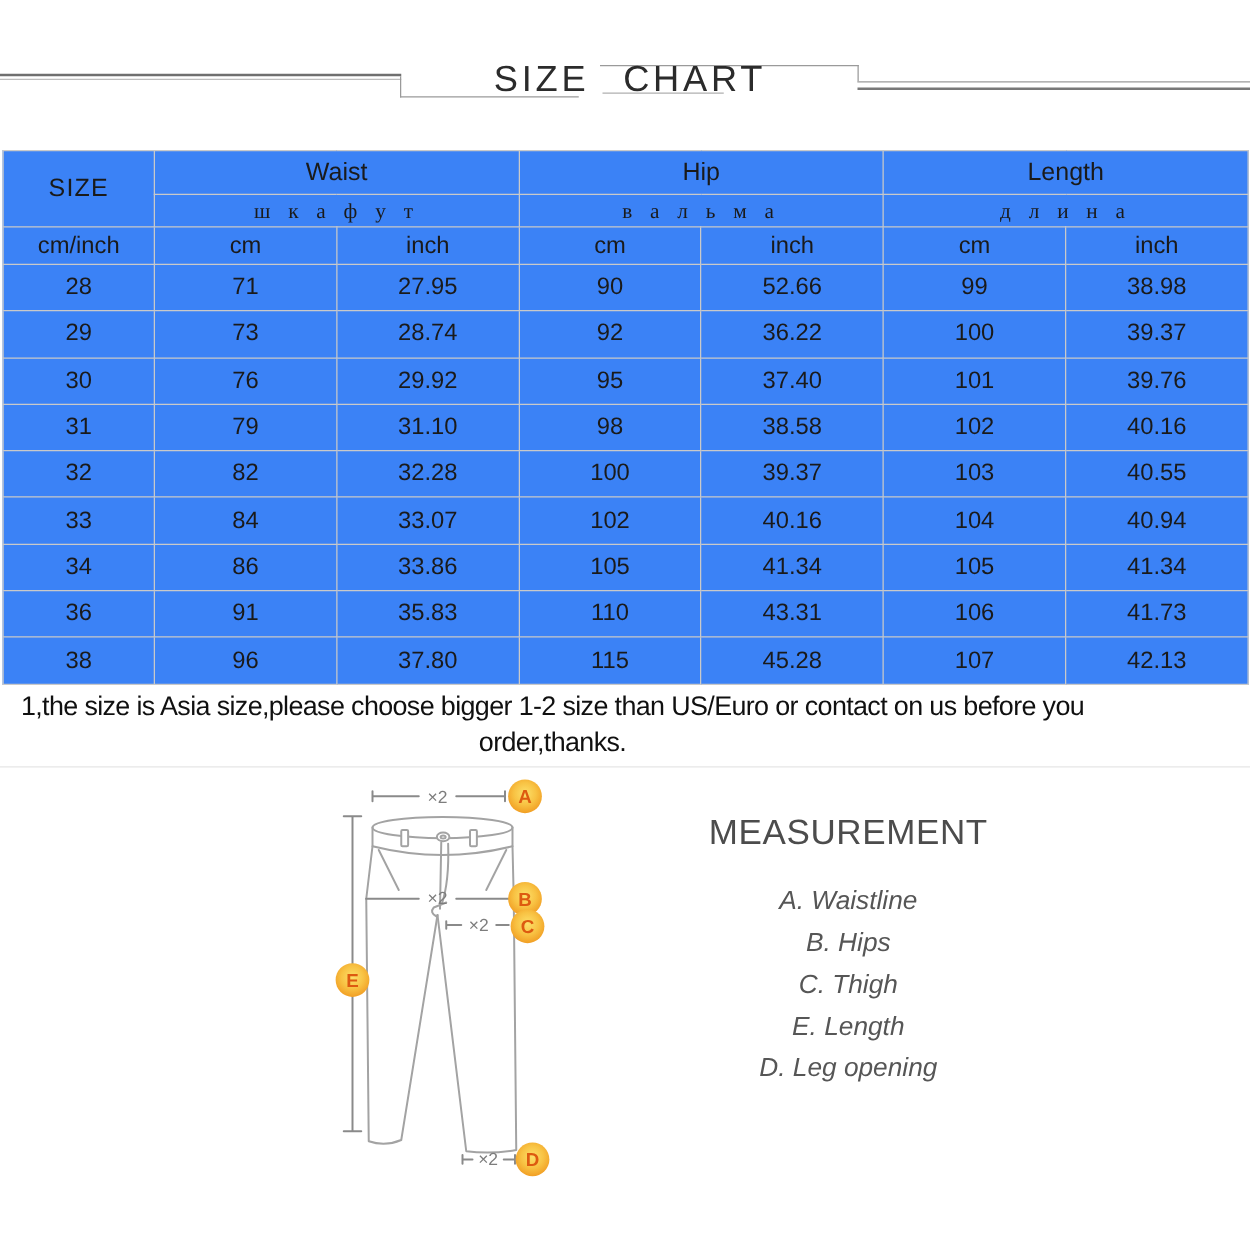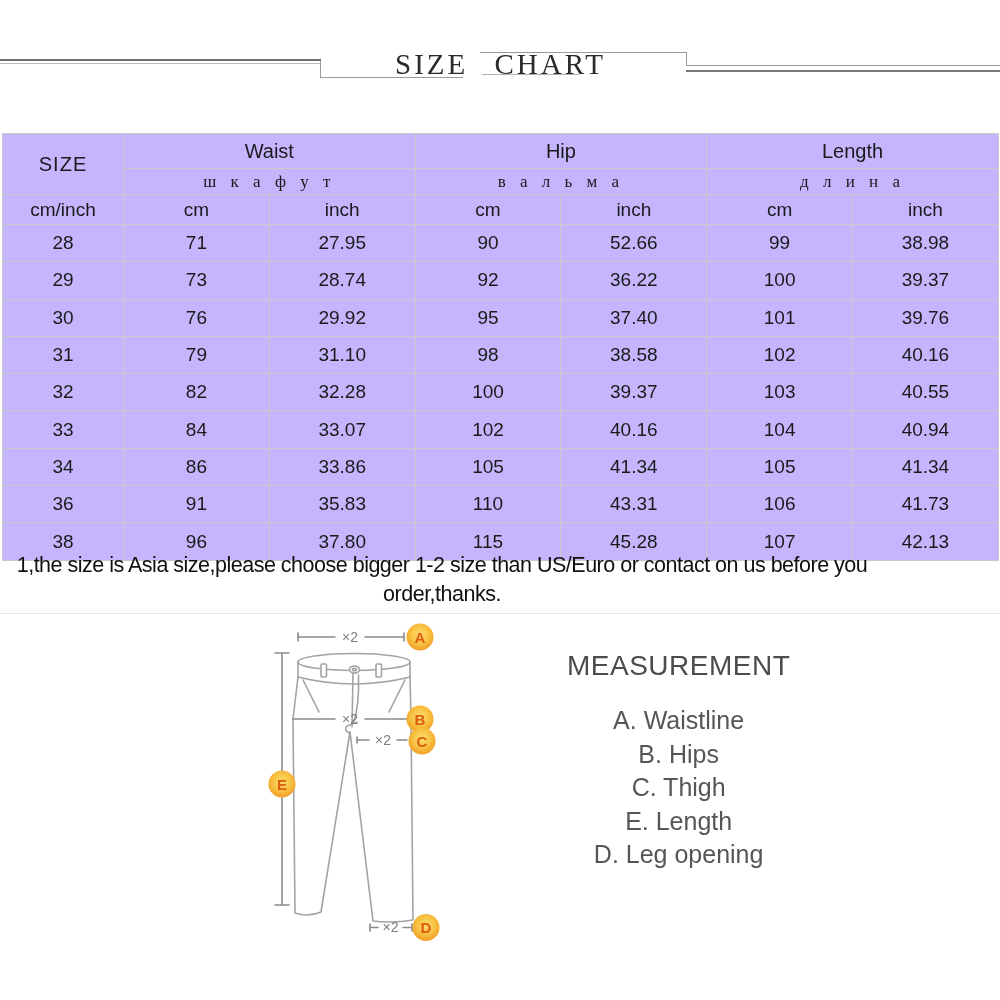--- a/index.html
+++ b/index.html
@@ -11,27 +11,27 @@
   .dec{position:absolute;}
   .dec-left-a{left:0;top:59px;width:321px;height:2px;border-top:2px solid #6f6f6f;border-bottom:1px solid #bdbdbd;background:#fff;}
   .dec-left-step{left:320px;top:61px;width:1px;height:17px;background:#9a9a9a;}
   .dec-left-b{left:320px;top:77px;width:143px;height:1px;background:#9a9a9a;}
   .dec-chart-over{left:480px;top:52px;width:207px;height:1px;background:#9a9a9a;}
   .dec-right-step{left:686px;top:52px;width:1px;height:14px;background:#9a9a9a;}
   .dec-right-b{left:686px;top:65px;width:314px;height:4px;border-top:1px solid #9a9a9a;border-bottom:2px solid #787878;background:#fff;}
   .dec-chart-under{left:482px;top:74px;width:97px;height:1px;background:#b0b0b0;}
   .page-title{
     position:absolute;left:395px;top:48px;
-    font-family:Liberation Serif, serif;font-size:29px;color:#2b2b2b;
+    font-family:Liberation Sans, sans-serif;font-size:29px;color:#2b2b2b;
     letter-spacing:3px;word-spacing:16px;white-space:nowrap;
   }
   
   .size-table{
-    position:absolute;left:2px;top:133px;width:996px;
-    border-collapse:collapse;table-layout:fixed;background:#c4b5fd;
+    position:absolute;left:2px;top:120px;width:996px;
+    border-collapse:collapse;table-layout:fixed;background:#3b82f6;
   }
   .size-table th,.size-table td{
     border:1px solid #c9c9c9;text-align:center;vertical-align:middle;
     font-weight:normal;padding:0;color:#1a1a1a;
   }
   .size-table col.c-size{width:121px;}
   .size-table col.c-val{width:145.8px;}
   .r1 th{height:34px;font-size:20px;}
   .r2 th{height:25px;font-family:"Liberation Serif", serif;font-size:17px;letter-spacing:5px;}
   .r3 td{height:29px;font-size:19px;}
@@ -46,21 +46,21 @@
   
   .pants-svg{position:absolute;left:250px;top:610px;width:230px;height:340px;}
   .pants-line{fill:none;stroke:var(--outline-color,#a3a3a3);stroke-width:1.6;stroke-linecap:round;stroke-linejoin:round;}
   .pants-fill{fill:#ffffff;stroke:var(--outline-color,#a3a3a3);stroke-width:1.6;}
   .arrow-line{fill:none;stroke:#8a8a8a;stroke-width:1.6;stroke-linecap:round;}
   .x2-label{font-family:"Liberation Sans",sans-serif;font-size:14px;fill:#7d7d7d;text-anchor:middle;}
   .badge-letter{font-family:"Liberation Sans",sans-serif;font-size:15px;font-weight:bold;fill:var(--badge-letter-color,#dd5a10);text-anchor:middle;}
   .measure-block{position:absolute;left:567px;top:650px;text-align:center;}
   .measure-heading{font-size:28px;color:#4c4c4c;letter-spacing:0.5px;}
   .measure-list{list-style:none;margin:22px 0 0 0;padding:0;}
-  .measure-list li{font-size:25px;line-height:33.5px;color:#565656;}
+  .measure-list li{font-size:21px;line-height:33.5px;color:#565656;font-style:italic;}
 </style>
 </head>
 <body>
 
 <div class="dec dec-left-a"></div>
 <div class="dec dec-left-step"></div>
 <div class="dec dec-left-b"></div>
 <div class="dec dec-chart-over"></div>
 <div class="dec dec-right-step"></div>
 <div class="dec dec-right-b"></div>

